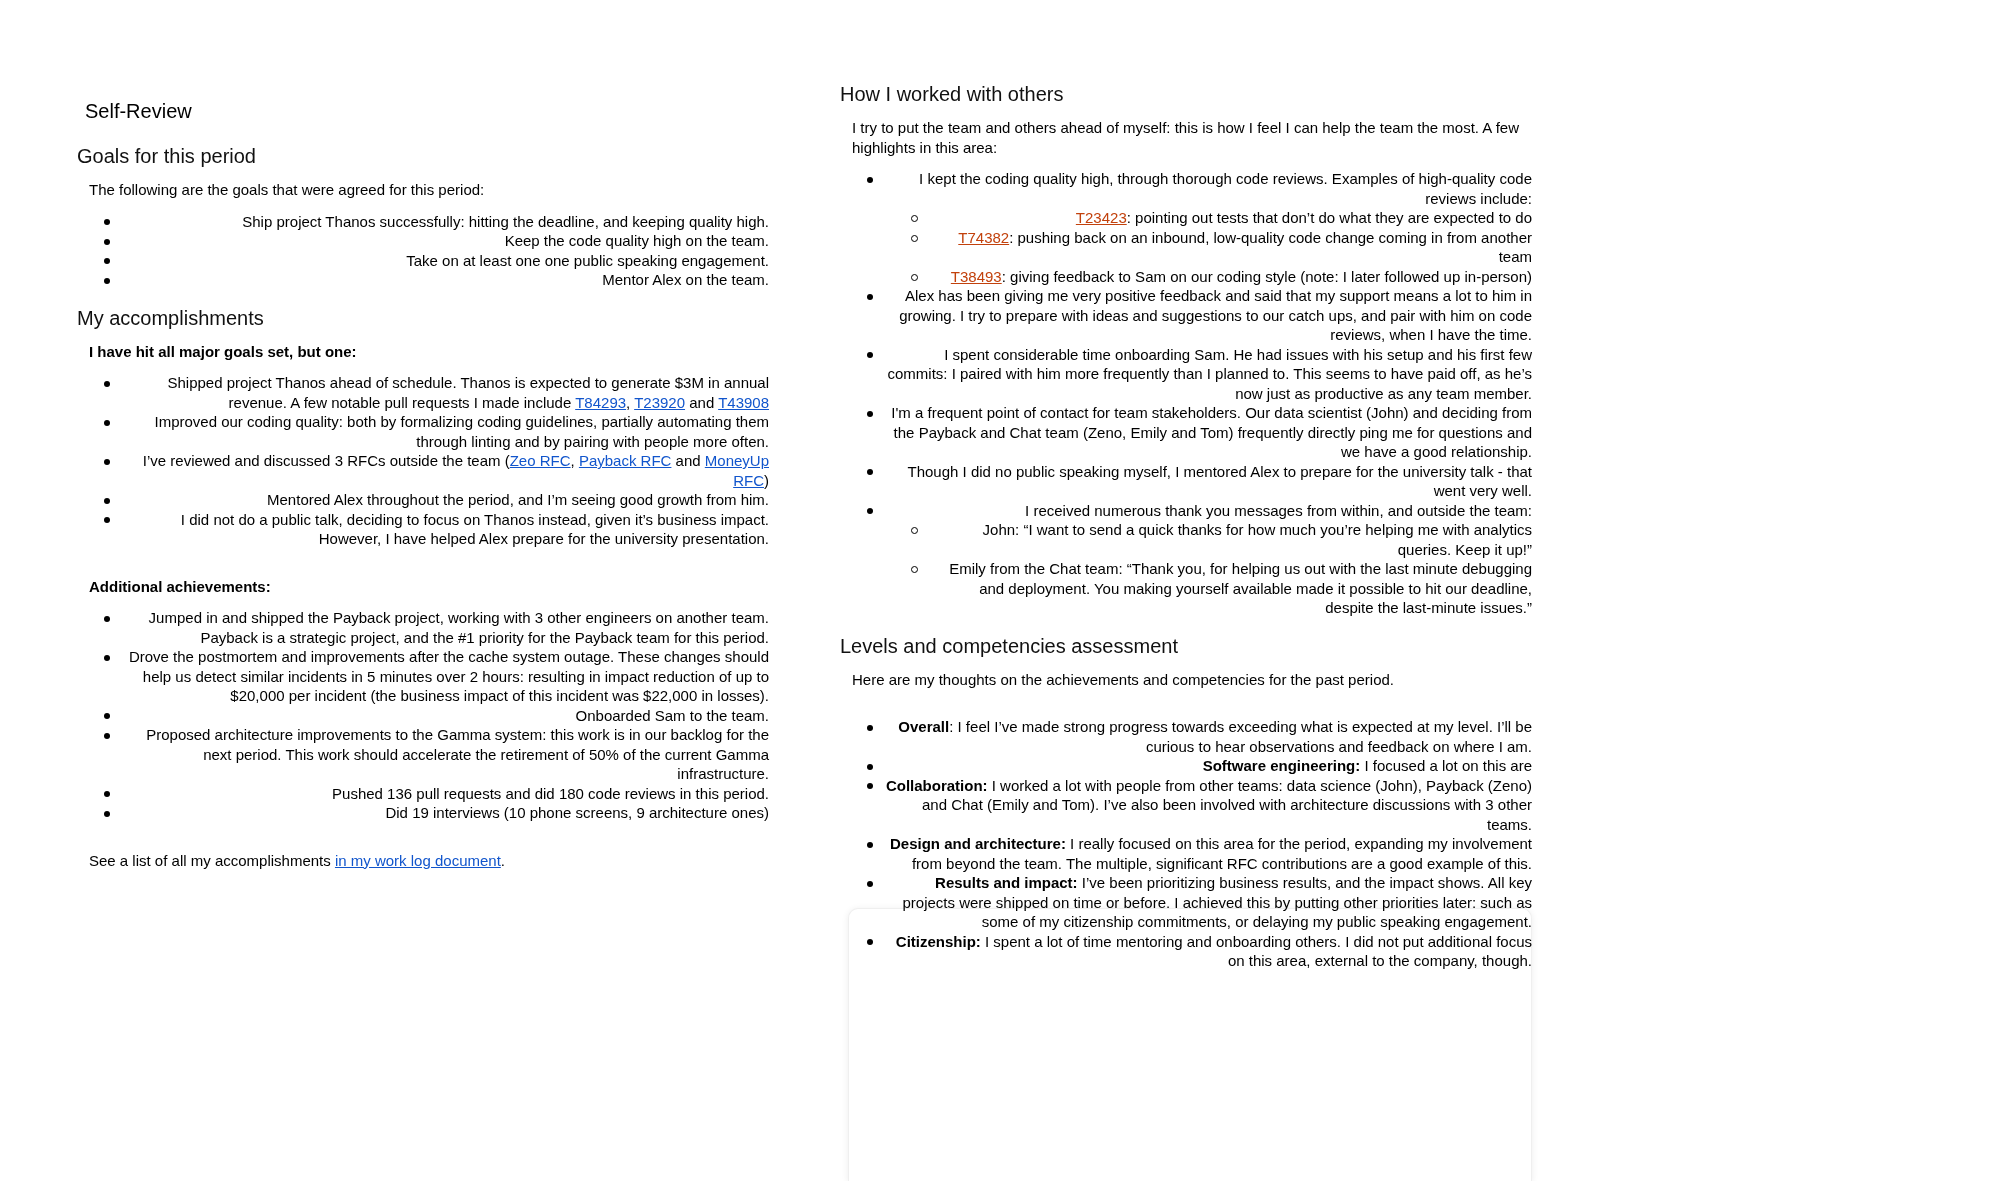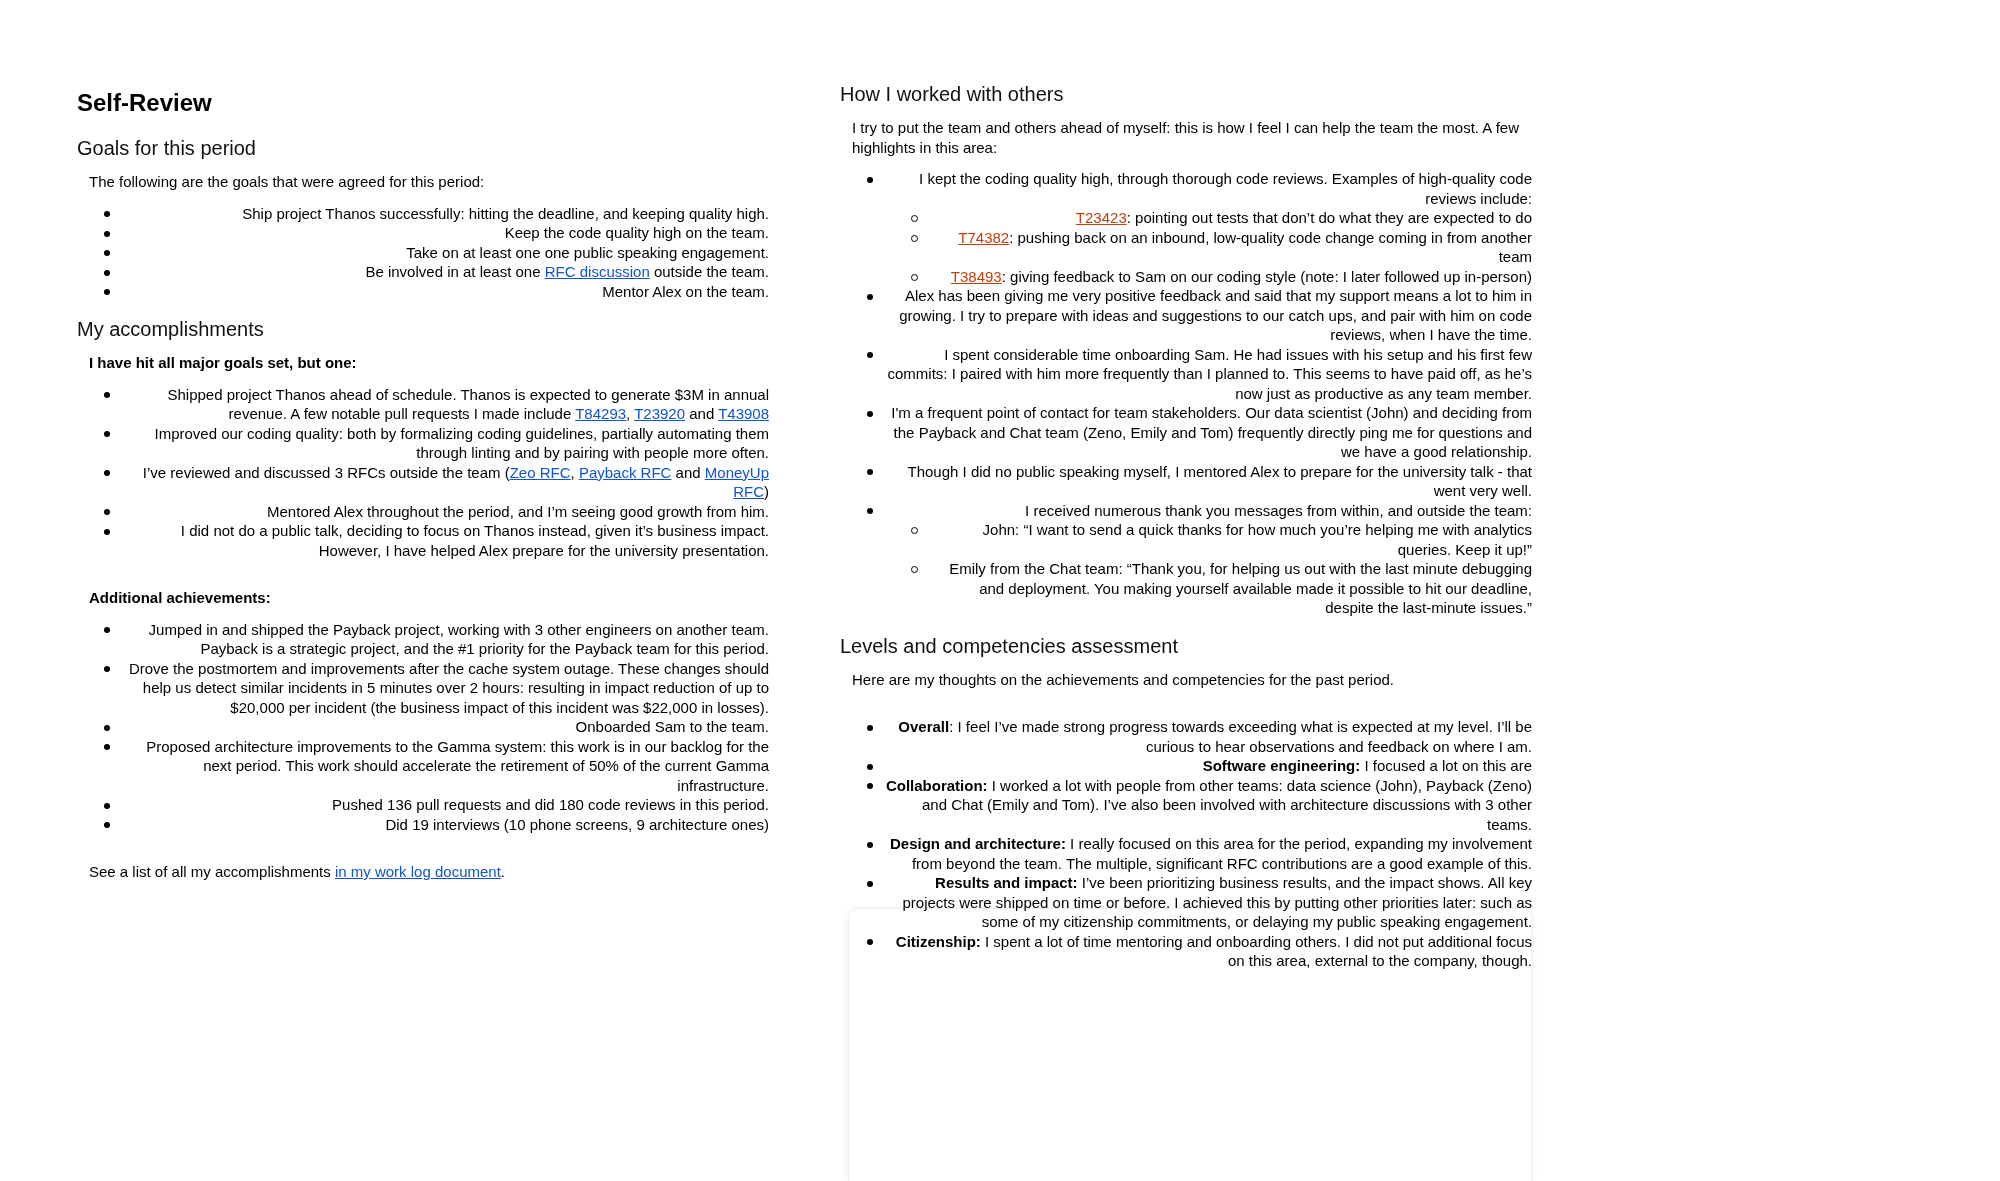--- a/index.html
+++ b/index.html
@@ -16,24 +16,24 @@
   .col {
     position: absolute;
     z-index: 2;
     font-size: 15px;
     line-height: 19.5px;
   }
   .col-left  { left: 77px;  top: 86px; width: 692px; }
   .col-right { left: 840px; top: 82px; width: 692px; }
 
   .doc-title {
-    font-size: 24px;
+    font-size: 20px;
     line-height: 34px;
-    font-weight: 700;
-    margin: 0;
+    font-weight: 400;
+    margin: 8px;
   }
   .doc-h2 {
     font-size: 20px;
     line-height: 24px;
     font-weight: 400;
     color: #111111;
     margin: 16px 0 10px 0;
   }
   .col > .doc-h2:first-child { margin-top: 0; }
 
@@ -86,21 +86,20 @@
 <div class="page">
   <div class="next-page"></div>
   <div class="col col-left">
       <h1 class="doc-title">Self-Review</h1>
       <h2 class="doc-h2">Goals for this period</h2>
       <p class="doc-p"><span>The following are the goals that were agreed for this period:</span></p>
       <ul class="doc-ul">
         <li class="doc-li"><span>Ship project Thanos successfully: hitting the deadline, and keeping quality high.</span></li>
         <li class="doc-li"><span>Keep the code quality high on the team.</span></li>
         <li class="doc-li"><span>Take on at least one one public speaking engagement.</span></li>
-        <li class="doc-li"><span>Be involved in at least one </span><a href="#" class="doc-link">RFC discussion</a><span> outside the team.</span></li>
         <li class="doc-li"><span>Mentor Alex on the team.</span></li>
       </ul>
       <h2 class="doc-h2">My accomplishments</h2>
       <p class="doc-p"><span class="run-bold">I have hit all major goals set, but one:</span></p>
       <ul class="doc-ul">
         <li class="doc-li"><span>Shipped project Thanos ahead of schedule. Thanos is expected to generate $3M in annual revenue. A few notable pull requests I made include </span><a href="#" class="doc-link">T84293</a><span>, </span><a href="#" class="doc-link">T23920</a><span> and </span><a href="#" class="doc-link">T43908</a></li>
         <li class="doc-li"><span>Improved our coding quality: both by formalizing coding guidelines, partially automating them through linting and by pairing with people more often.</span></li>
         <li class="doc-li"><span>I’ve reviewed and discussed 3 RFCs outside the team (</span><a href="#" class="doc-link">Zeo RFC</a><span>, </span><a href="#" class="doc-link">Payback RFC</a><span> and </span><a href="#" class="doc-link">MoneyUp RFC</a><span>)</span></li>
         <li class="doc-li"><span>Mentored Alex throughout the period, and I’m seeing good growth from him.</span></li>
         <li class="doc-li"><span>I did not do a public talk, deciding to focus on Thanos instead, given it’s business impact. However, I have helped Alex prepare for the university presentation.</span></li>

